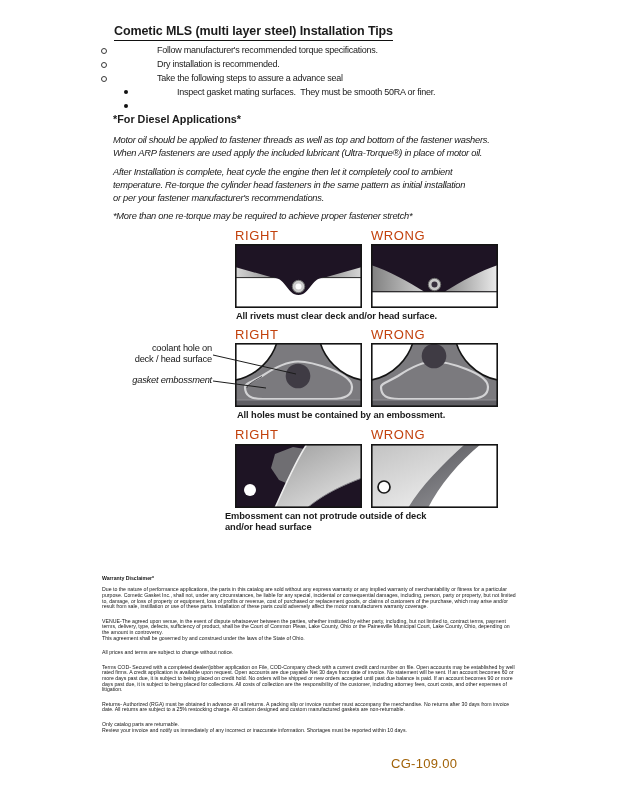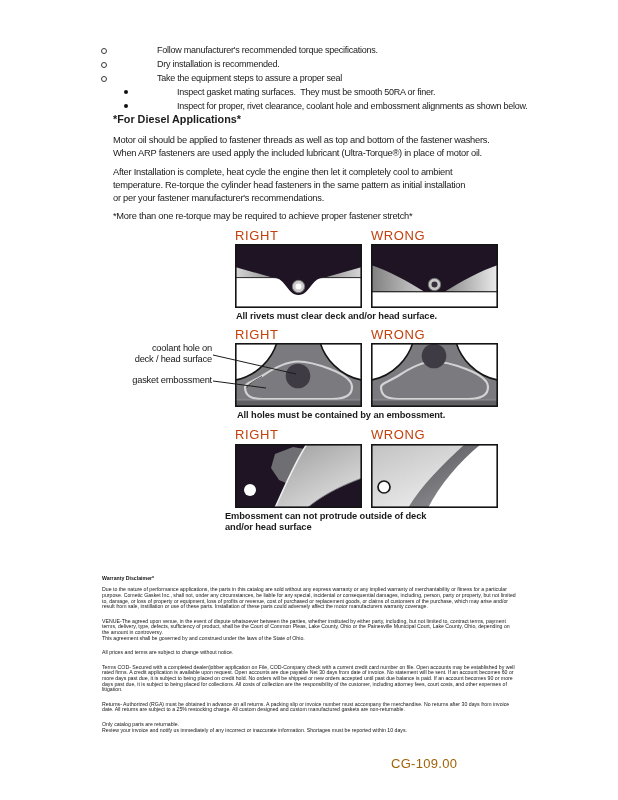--- a/index.html
+++ b/index.html
@@ -11,62 +11,62 @@
   .title {
     left:114px; top:24px; margin:0; font-size:12.5px; font-weight:700;
     letter-spacing:-0.1px; border-bottom:1.6px solid #111; padding-bottom:2px; white-space:pre;
   }
   .bullets { left:101px; top:45px; }
   .b-row { display:flex; align-items:flex-start; height:14px; font-size:9px; letter-spacing:-0.25px; white-space:pre;gap:45px; }
   .b-row.sub { margin-left:23px; }
   .b-open { width:4px; height:4px; border:1px solid #3a3a3a; border-radius:50%; margin:3px 5px 0 0; flex:none; }
   .b-solid { width:4px; height:4px; background:#111; border-radius:50%; margin:3px 4px 0 0; flex:none; }
   .diesel-heading { left:113px; top:113px; margin:0; font-size:10.8px; font-weight:700; white-space:pre; }
-  .para { left:113px; margin:0; font-size:9.3px; line-height:13px; letter-spacing:-0.25px; white-space:pre; }
+  .para { left:113px; margin:0; font-size:9.3px; line-height:13px; letter-spacing:-0.25px; white-space:pre;font-style:italic; }
   .p1 { top:134px; } .p2 { top:166px; } .note { top:210px; }
   .fig-label { width:127px; text-align:left; font-size:13px; letter-spacing:0.6px; color:#c2410c; white-space:pre; }
   .fig-caption { margin:0; font-size:9.3px; font-weight:700; letter-spacing:-0.1px; line-height:11px; white-space:pre-line; }
   .fig-box { width:127px; height:64px; display:block; }
   .ann { width:101px; text-align:right; font-size:9.3px; line-height:10.5px; letter-spacing:-0.2px; white-space:pre-line; color:#161616; }
   .leader { left:0; top:0; pointer-events:none; }
   .warranty { left:102px; top:575px; width:414px; height:178px; }
   .warranty-inner {
     width:828px; transform:scale(0.5); transform-origin:0 0;
     font-size:10.4px; line-height:11.2px; color:#161616;
   }
   .warranty-inner p { margin:0 0 18px 0; white-space:pre-line; }
   .w-head { font-weight:700; margin:0 0 12px 0; }
   .footer-code { left:391px; top:756px; font-size:13px; letter-spacing:0.3px; color:#a16207; white-space:pre; }
 </style>
 </head>
 <body>
 
 <div class="page">
 
+  <h1 class="abs title">Cometic MLS (multi layer steel) Installation Tips</h1>
 
   <div class="abs bullets">
     <div class="b-row">
       <span class="b-open"></span>
       <span>Follow manufacturer's recommended torque specifications.</span>
     </div>
     <div class="b-row">
       <span class="b-open"></span>
       <span>Dry installation is recommended.</span>
     </div>
     <div class="b-row">
       <span class="b-open"></span>
-      <span>Take the equipment steps to assure a proper seal</span>
+      <span>Take the following steps to assure a advance seal</span>
     </div>
     <div class="b-row sub">
       <span class="b-solid"></span>
       <span>Inspect gasket mating surfaces.  They must be smooth 50RA or finer.</span>
     </div>
     <div class="b-row sub">
       <span class="b-solid"></span>
-      <span>Inspect for proper, rivet clearance, coolant hole and embossment alignments as shown below.</span>
     </div>
   </div>
 
   <h2 class="abs diesel-heading">*For Diesel Applications*</h2>
   <p class="abs para p1">Motor oil should be applied to fastener threads as well as top and bottom of the fastener washers.
 When ARP fasteners are used apply the included lubricant (Ultra-Torque®) in place of motor oil.</p>
   <p class="abs para p2">After Installation is complete, heat cycle the engine then let it completely cool to ambient
 temperature. Re-torque the cylinder head fasteners in the same pattern as initial installation
 or per your fastener manufacturer's recommendations.</p>
   <p class="abs para note">*More than one re-torque may be required to achieve proper fastener stretch*</p>
@@ -116,21 +116,21 @@
     <rect x="0.8" y="0.8" width="125.4" height="62.4" fill="none" stroke="#141414" stroke-width="1.6"></rect>
   </svg>
 
   <p class="abs fig-caption" style="left:236px; top:311px;">All rivets must clear deck and/or head surface.</p>
 
   <div class="abs fig-label" style="left:235px; top:327px;">RIGHT</div>
   <div class="abs fig-label" style="left:371px; top:327px;">WRONG</div>
 
   <div class="abs ann" style="left:111px; top:343px;">coolant hole on
 deck / head surface</div>
-  <div class="abs ann" style="left:111px; top:375px;">gasket embossment</div>
+  <div class="abs ann" style="left:111px; top:375px;font-style:italic;">gasket embossment</div>
 
   <svg class="abs fig-box" style="left:235px; top:343px;" viewBox="0 0 127 64">
     <rect width="127" height="64" fill="#7b7a7e"></rect>
     <circle cx="-10" cy="-16" r="54" fill="#ffffff" stroke="#141414" stroke-width="1.6"></circle>
     <circle cx="137" cy="-16" r="54" fill="#ffffff" stroke="#141414" stroke-width="1.6"></circle>
     <path d="M10,44 C10,53 16,56 28,56 H97 C111,56 117,52 117,44 C117,36.5 108,31 95,26 C82,21 71,18.5 63,18.5 C51,18.5 39,25 27,33 C16,39.5 10,40.5 10,44 Z" fill="none" stroke="#d3d3d5" stroke-width="2.2"></path>
     <path d="M12,45 C12,42 18,38.5 27,33.5" fill="none" stroke="#4e4d52" stroke-width="1"></path>
     <circle cx="63" cy="33" r="12.3" fill="#3f3b44"></circle>
     <rect y="57" width="127" height="7" fill="#605f64"></rect>
     <path d="M0,57 H127" stroke="#949398" stroke-width="0.9"></path>

